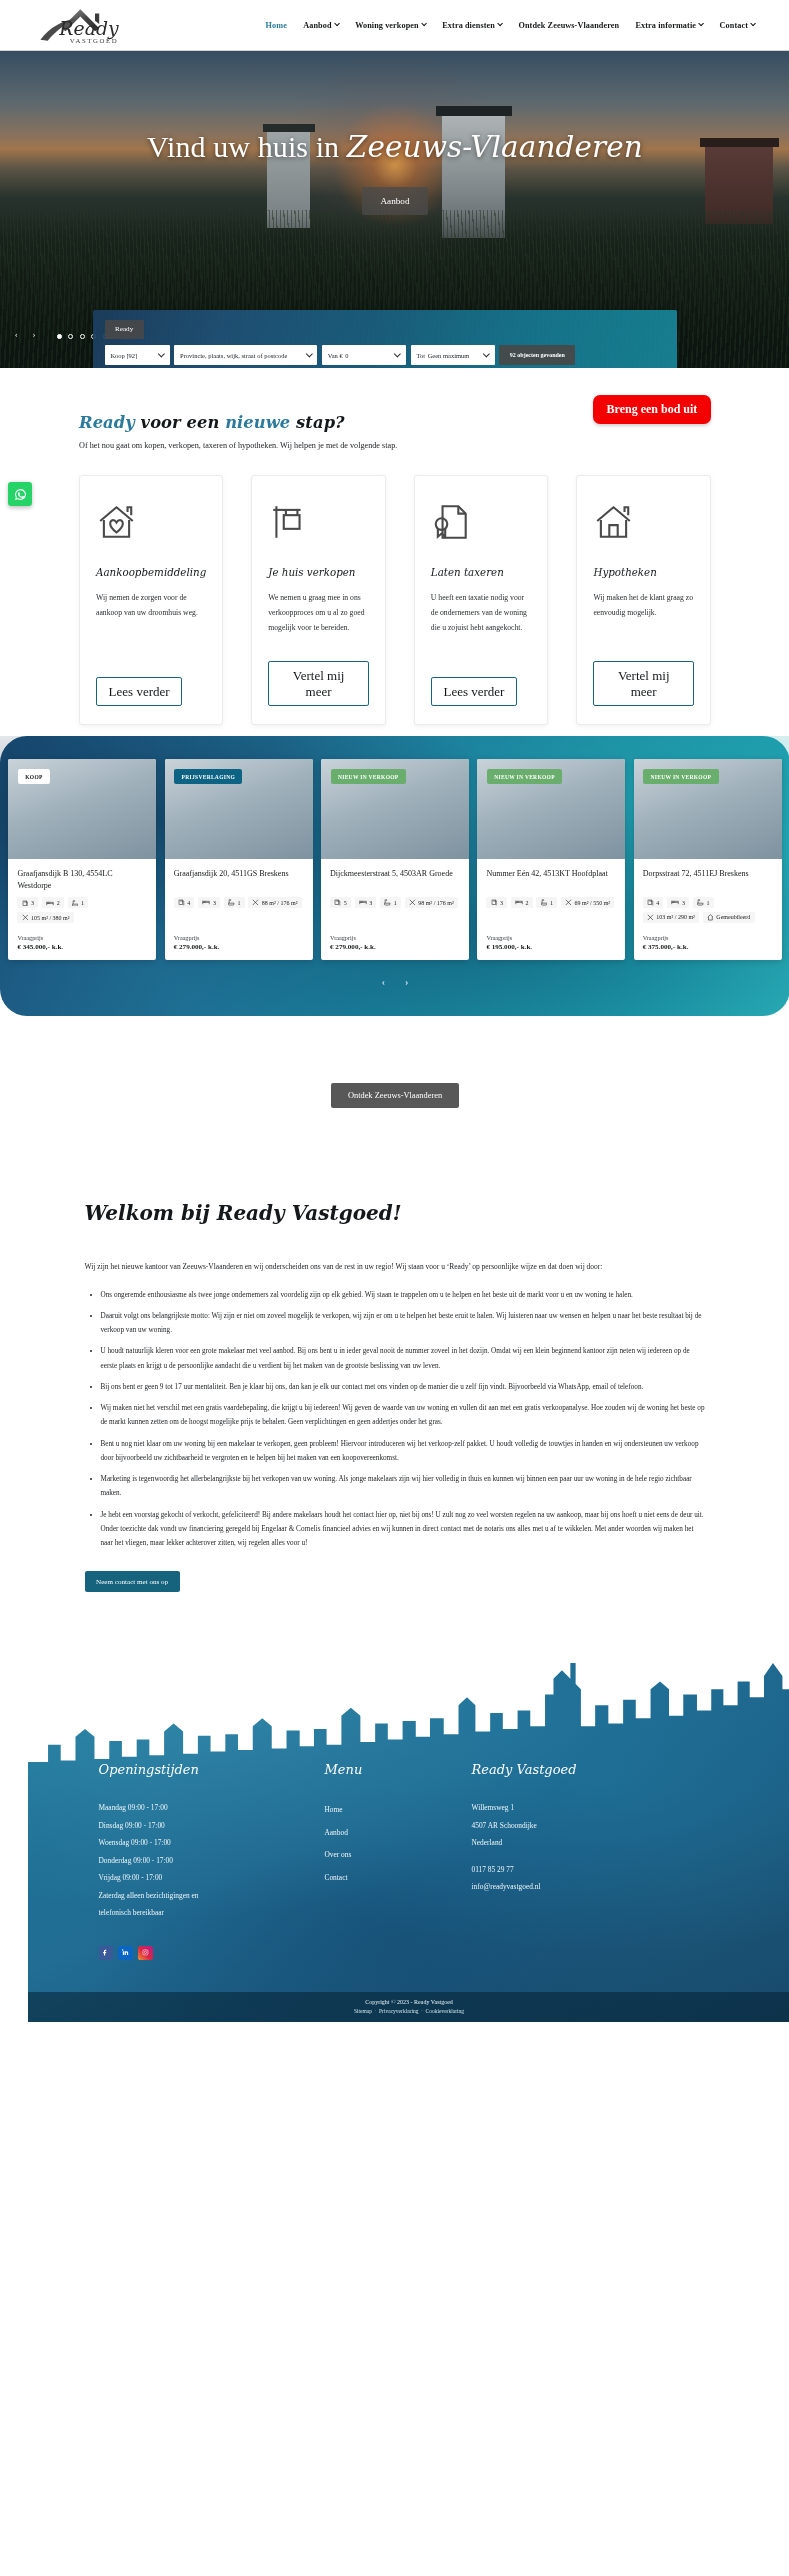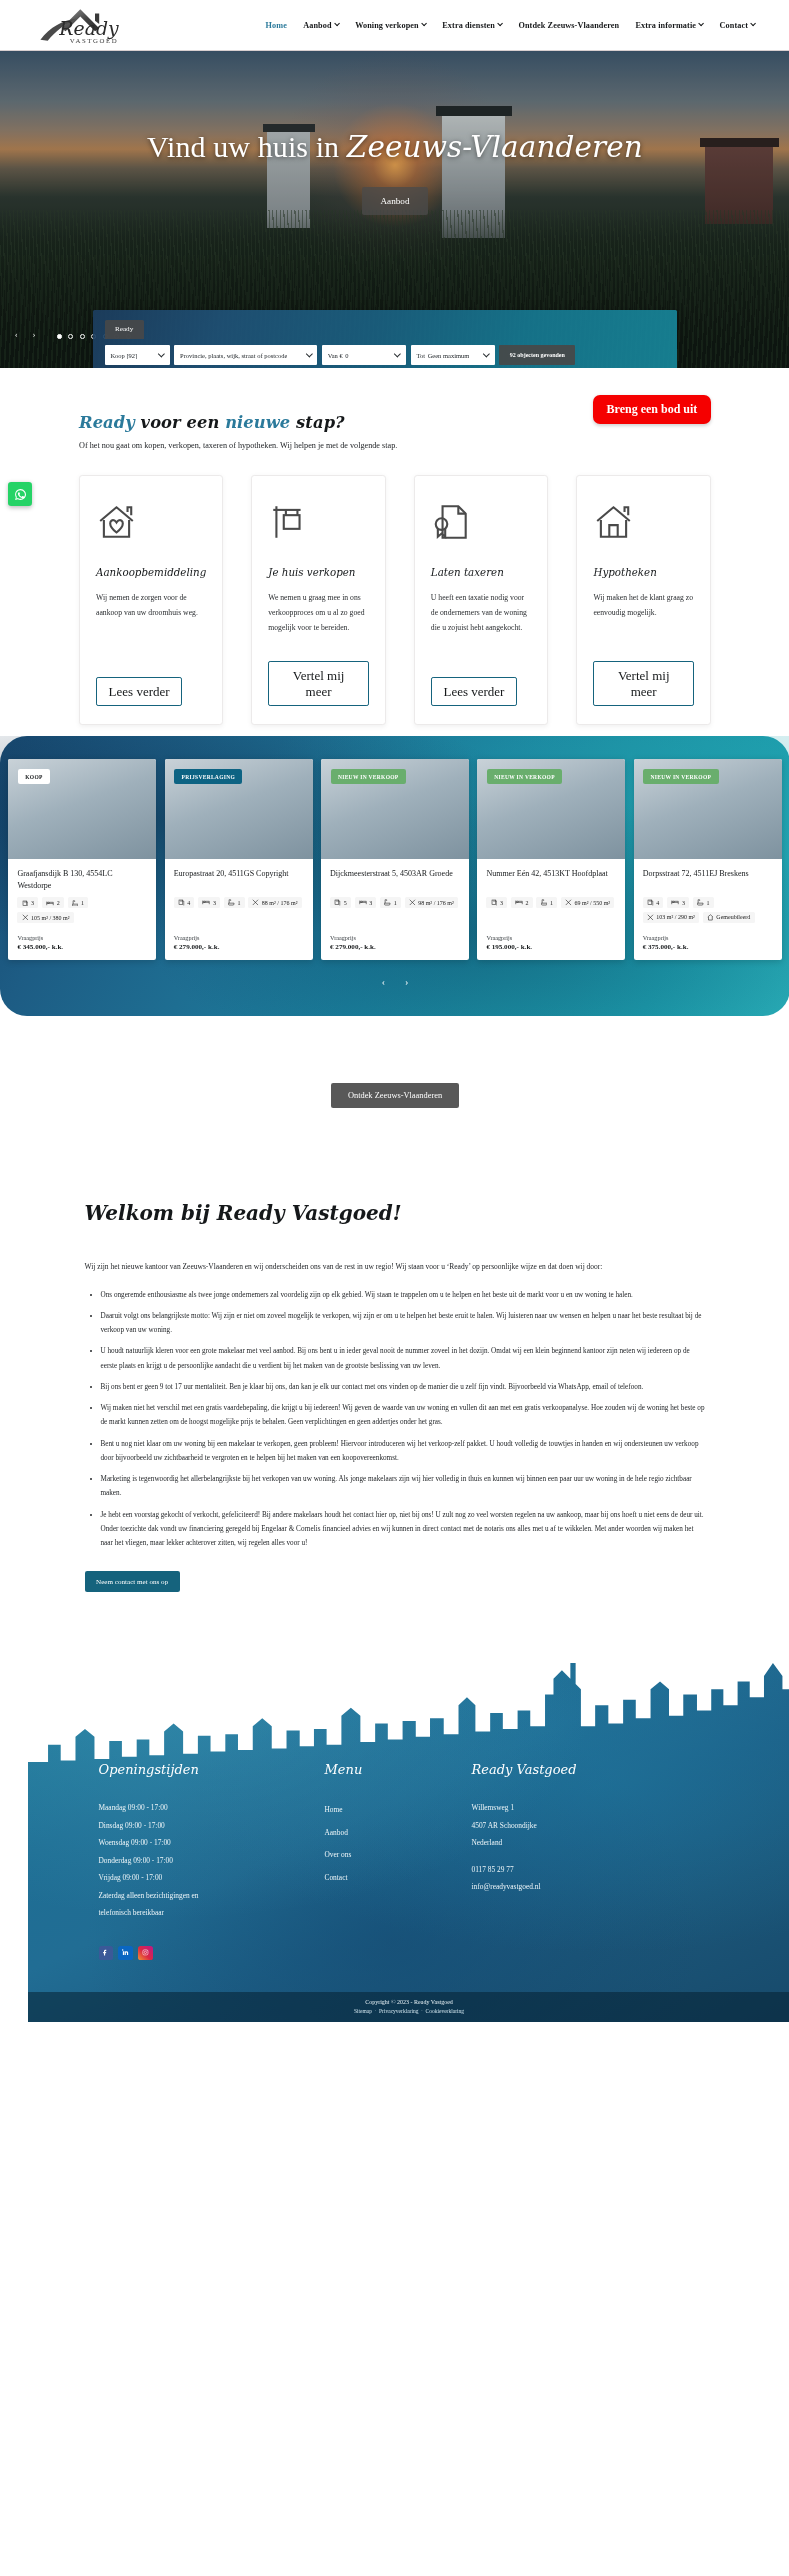--- a/index.html
+++ b/index.html
@@ -664,21 +664,21 @@
           <div class="pfoot-lbl">Vraagprijs</div>
           <div class="pprice">€ 345.000,- k.k.</div>
         </div>
       </div>
 
       <div class="pcard">
         <div class="pcard-img">
           <span class="pbadge prijs">PRIJSVERLAGING</span>
         </div>
         <div class="pcard-body">
-          <div class="paddr">Europastraat 20, 4511GS Copyright</div>
+          <div class="paddr">Graafjansdijk 20, 4511GS Breskens</div>
           <div class="pspecs">
             <span class="spec">
               <svg width="6.8" height="6.8" viewBox="0 0 20 20" fill="none" stroke="#222" stroke-width="1.6">
                   <rect x="3" y="3" width="11" height="13"></rect>
                   <path d="M6 6 L17 6 L17 19"></path>
                 </svg>
               <span>4</span>
             </span>
             <span class="spec">
               <svg width="8" height="6.8" viewBox="0 0 22 16" fill="none" stroke="#222" stroke-width="1.6">

